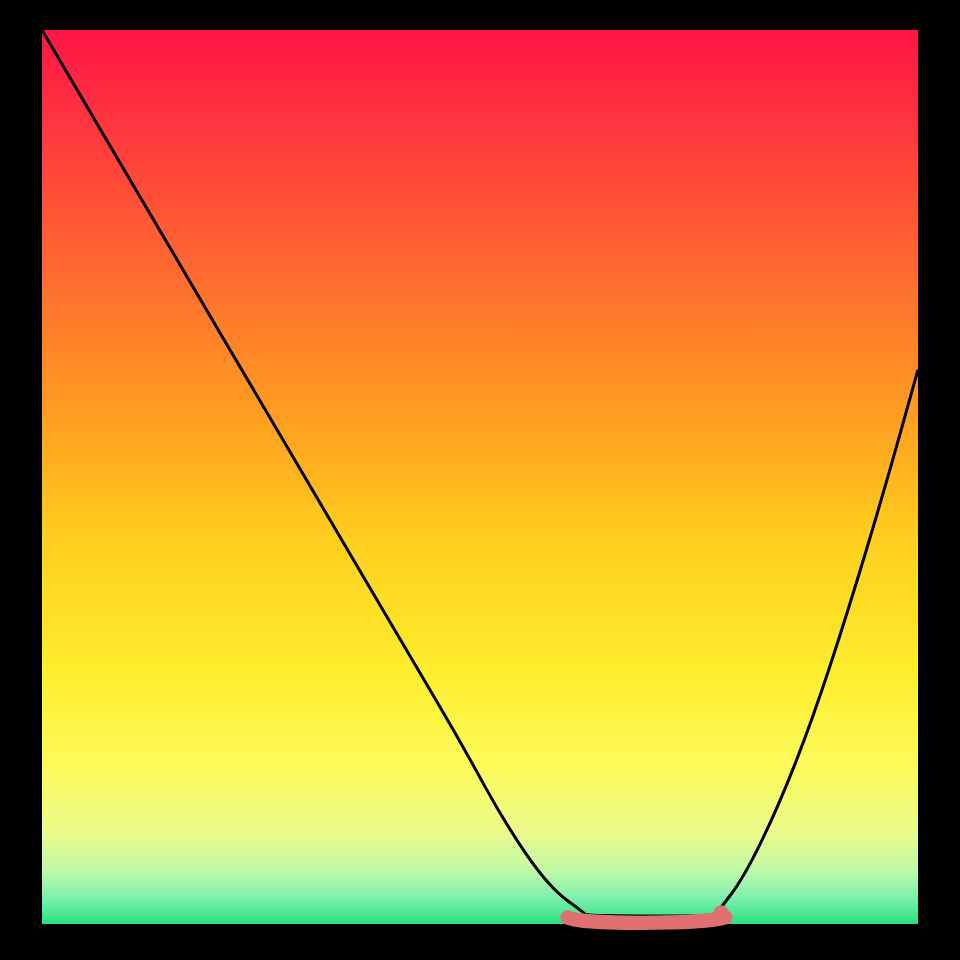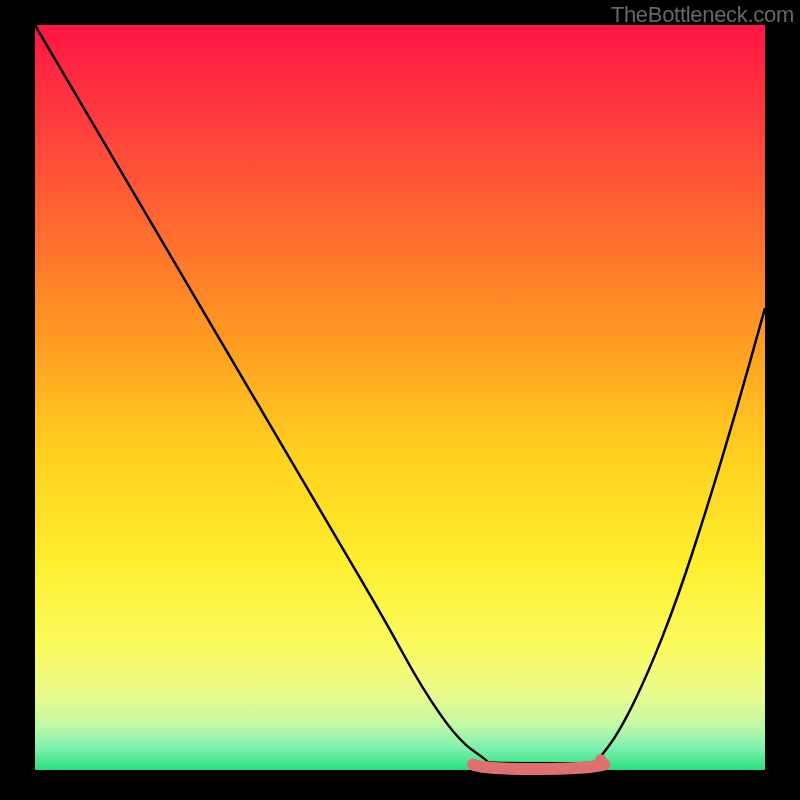--- a/index.html
+++ b/index.html
@@ -65,21 +65,20 @@
   }
   .bottom-seg {
     fill: none;
     stroke-linecap: round;
   }
 </style>
 </head>
 <body>
 
 <div class="wrap">
-  <div class="attribution">TheBottleneck.com</div>
 
   <div class="plot-frame">
     <div class="gradient"></div>
     <svg class="overlay" viewBox="0 0 730 745" preserveAspectRatio="none">
       <path id="curve-path" class="curve" d="M 0.0 0.0 Q 0.0 0.0 21.9 37.3 Q 43.8 74.5 65.7 111.8 Q 87.6 149.0 109.5 186.3 Q 131.4 223.5 153.3 260.8 Q 175.2 298.0 197.1 335.3 Q 219.0 372.5 240.9 409.8 Q 262.8 447.0 284.7 484.3 Q 306.6 521.5 328.5 558.8 Q 350.4 596.0 368.6 629.5 Q 386.9 663.0 405.1 689.1 Q 423.4 715.2 438.0 725.6 Q 452.6 736.1 452.6 736.8 Q 452.6 737.5 467.2 737.9 Q 481.8 738.3 496.4 738.3 Q 511.0 738.3 525.6 738.3 Q 540.2 738.3 551.2 737.9 Q 562.1 737.5 562.1 736.8 Q 562.1 736.1 573.0 721.9 Q 584.0 707.8 598.6 678.0 Q 613.2 648.1 627.8 610.9 Q 642.4 573.6 657.0 529.0 Q 671.6 484.3 686.2 435.8 Q 700.8 387.4 715.4 335.3 T 730.0 283.1"></path>
       <path id="bottom-seg" class="bottom-seg" d="M 438 739.55 C 444 745.55, 549.4 745.55, 569.4 739.55" stroke="#e07070" stroke-width="12"></path>
       <circle id="bottom-dot" r="6" cx="565.75" cy="735.315" fill="#e07070"></circle>
     </svg>
   </div>
 </div>

